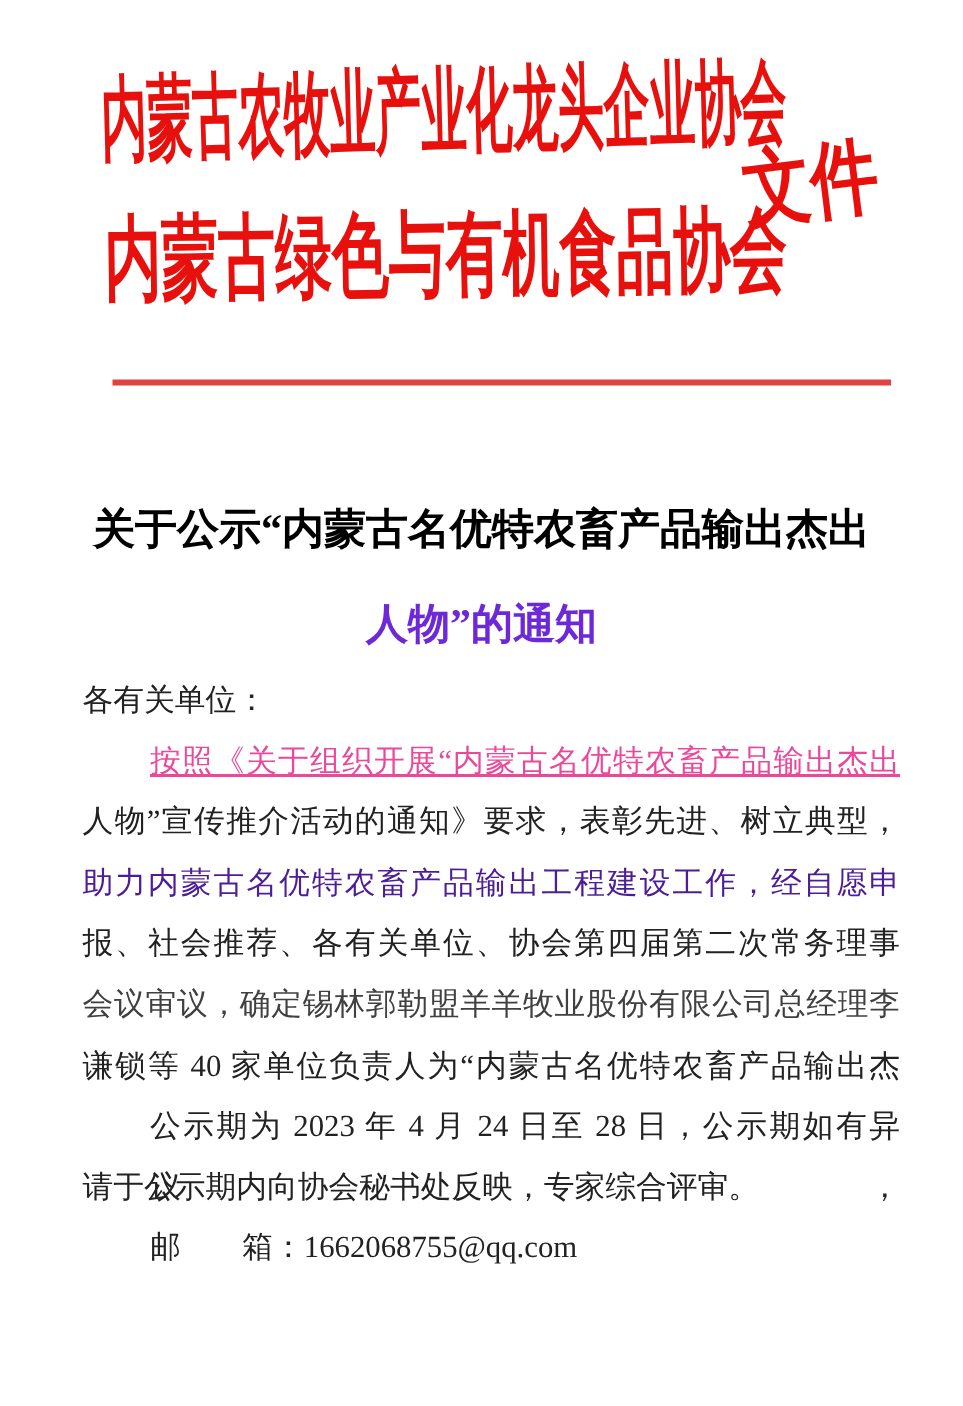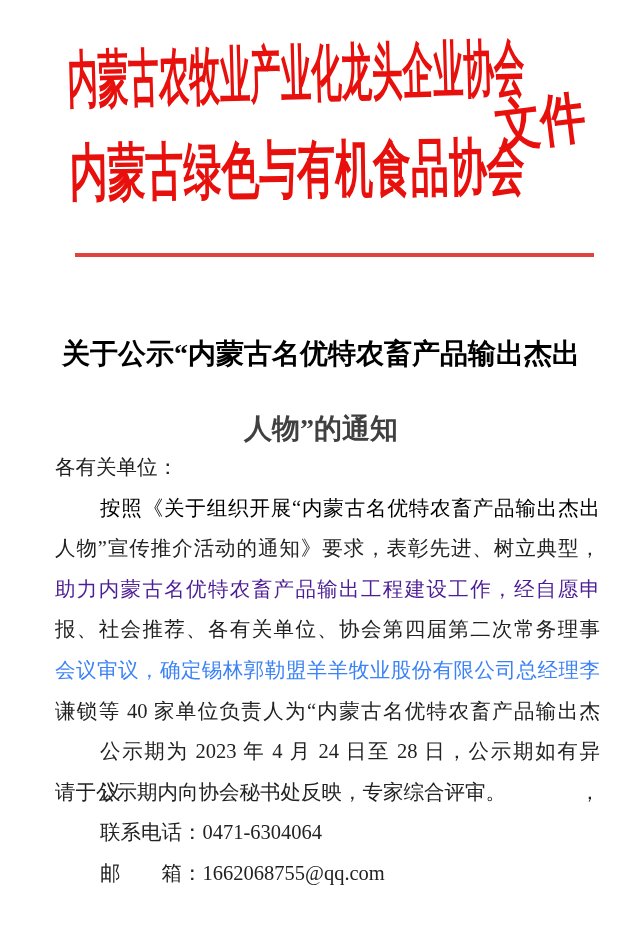--- a/index.html
+++ b/index.html
@@ -53,29 +53,28 @@
 
   <svg class="letterhead-svg" width="642" height="240" viewBox="0 0 642 240">
     <text x="68" y="101" font-size="62" font-weight="bold" font-family="&quot;Liberation Serif&quot;,&quot;DejaVu Serif&quot;,serif" textLength="457" lengthAdjust="spacingAndGlyphs" transform="rotate(-1.5 68 101)" fill="#e8100c">内蒙古农牧业产业化龙头企业协会</text>
     <text x="70" y="194" font-size="62" font-weight="bold" font-family="&quot;Liberation Serif&quot;,&quot;DejaVu Serif&quot;,serif" textLength="455" lengthAdjust="spacingAndGlyphs" transform="rotate(-0.8 70 194)" fill="#e8100c">内蒙古绿色与有机食品协会</text>
     <text x="498" y="146" font-size="56" font-weight="bold" font-family="&quot;Liberation Serif&quot;,&quot;DejaVu Serif&quot;,serif" textLength="90" lengthAdjust="spacingAndGlyphs" transform="rotate(-7 498 146)" fill="#e8100c">文件</text>
   </svg>
 
   <div class="divider" style="background: rgb(226, 66, 62);"></div>
 
   <div class="title-line l1" style="color: rgb(0, 0, 0);">关于公示“内蒙古名优特农畜产品输出杰出</div>
-  <div class="title-line l2" style="color: #404040; margin-top: 12px;">人物”的通知</div>
+  <div class="title-line l2" style="color: #6d28d9;">人物”的通知</div>
 
   <div class="body-block" id="document-body">
       <div class="bline" style="color: rgb(34, 34, 34);">各有关单位：</div>
-      <div class="bline indent justify" style="color: #000000;">按照《关于组织开展“内蒙古名优特农畜产品输出杰出</div>
+      <div class="bline indent justify" style="color: #ec4899; text-decoration: underline;">按照《关于组织开展“内蒙古名优特农畜产品输出杰出</div>
       <div class="bline justify" style="color: rgb(34, 34, 34);">人物”宣传推介活动的通知》要求，表彰先进、树立典型，</div>
       <div class="bline justify" style="color: #4c1d95;">助力内蒙古名优特农畜产品输出工程建设工作，经自愿申</div>
       <div class="bline justify" style="color: rgb(34, 34, 34);">报、社会推荐、各有关单位、协会第四届第二次常务理事</div>
-      <div class="bline justify" style="color: #3b82f6;">会议审议，确定锡林郭勒盟羊羊牧业股份有限公司总经理李</div>
+      <div class="bline justify" style="color: #404040;">会议审议，确定锡林郭勒盟羊羊牧业股份有限公司总经理李</div>
       <div class="bline justify" style="color: rgb(34, 34, 34);">谦锁等 40 家单位负责人为“内蒙古名优特农畜产品输出杰</div>
       <div class="bline indent justify" style="color: rgb(34, 34, 34);">公示期为 2023 年 4 月 24 日至 28 日，公示期如有异议，</div>
       <div class="bline" style="color: rgb(34, 34, 34);">请于公示期内向协会秘书处反映，专家综合评审。</div>
-      <div class="bline indent" style="color: rgb(34, 34, 34);">联系电话：0471-6304064</div>
       <div class="bline indent" style="color: rgb(34, 34, 34);">邮　　箱：1662068755@qq.com</div>
     </div>
 
 </div>
 
 </body></html>

